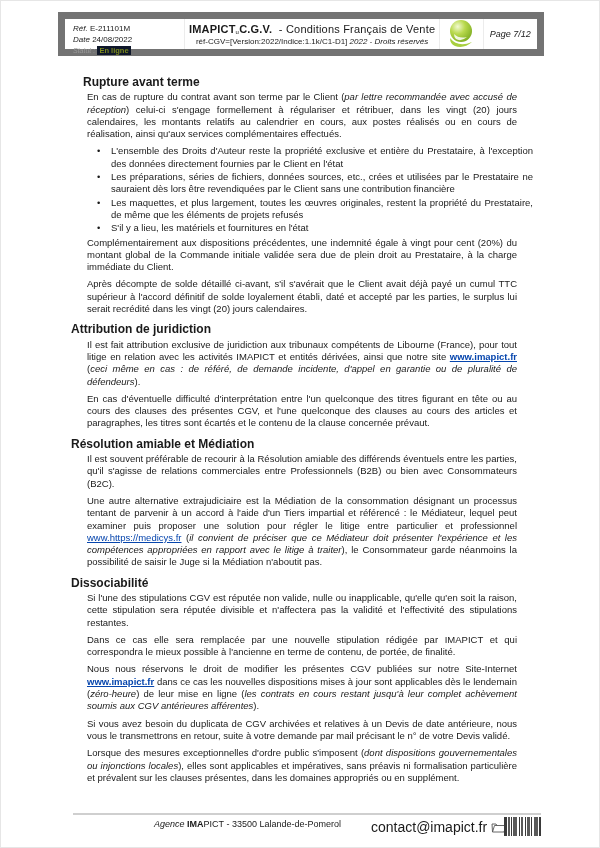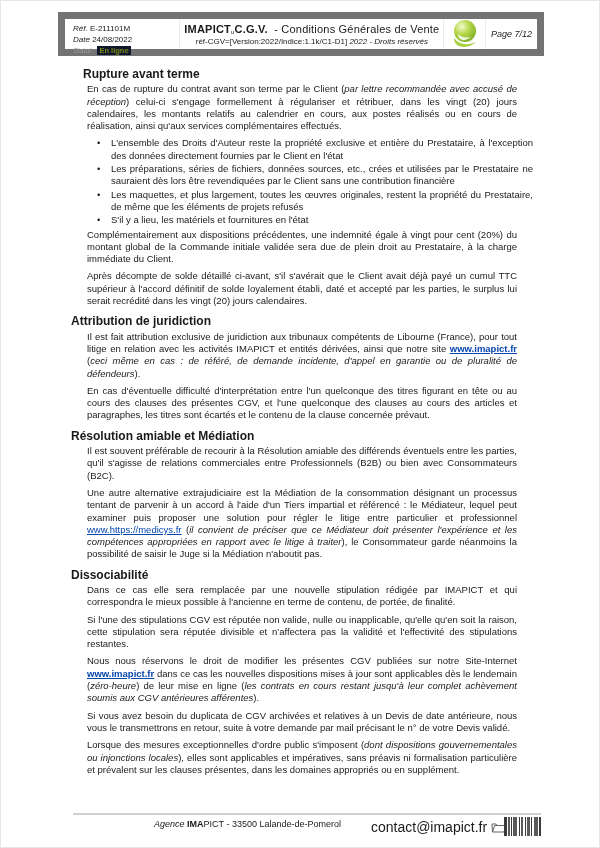--- a/index.html
+++ b/index.html
@@ -28,21 +28,21 @@
   .hd-sub .it{font-style:italic;}
   .hd-logo{width:46px;display:flex;align-items:center;justify-content:center;}
   .hd-page{width:58px;border-left:1px solid #ececec;display:flex;align-items:center;
     justify-content:center;font-style:italic;font-size:9px;}
   
   .doc-body{
     position:absolute;left:70px;top:63px;width:462px;
     font-size:9.5px;line-height:12.3px;text-align:justify;
   }
   .sec-heading{font-size:12px;font-weight:bold;margin:8px 0 3px;text-align:left;}
-  .sec-heading.first{margin-top:4px;padding-left:12px;}
+  .sec-heading.first{margin-top:12px;padding-left:12px;}
   p.para{margin:0 16px 5px;}
   .blist{margin:0 0 2px;}
   .b-row{display:flex;margin:0 0 1px;}
   .b-marker{width:14px;margin-left:26px;flex:none;text-align:left;}
   .b-text{flex:1;text-align:justify;}
   .it{font-style:italic;}
   a.lnk{color:#0645ad;text-decoration:underline;cursor:pointer;}
   a.lnk.b{font-weight:bold;}
   
   .footer-line{position:absolute;left:72px;top:812px;width:468px;height:2px;background:#cfcfcf;}
@@ -59,21 +59,21 @@
 <div class="page">
 
   <div class="header-box">
     <div class="hd-left">
       <div><span class="lbl">Réf.</span> <span>E-211101M</span></div>
       <div><span class="lbl">Date</span> <span>24/08/2022</span></div>
       <div><span class="hd-statut-lbl">Statut :</span> <span class="hd-statut-val">En ligne</span></div>
     </div>
     <div class="hd-center">
       <div class="hd-title">
-        <span class="b">IMAPICT</span><span class="glyph">u</span><span class="b">C.G.V.</span>&nbsp;&nbsp;<span>- Conditions Générales de Vente</span>
+        <span class="b">IMAPICT</span><span class="glyph">u</span><span class="b">C.G.V.</span>&nbsp;&nbsp;<span>- Conditions Français de Vente</span>
       </div>
       <div class="hd-sub">
         <span>réf-CGV=[Version:2022/Indice:1.1k/C1-D1]</span> <span class="it">2022 - Droits réservés</span>
       </div>
     </div>
     <div class="hd-logo">
       <svg width="30" height="32" viewBox="0 0 30 32">
         <defs>
           <radialGradient id="gl" cx="35%" cy="30%" r="75%">
             <stop offset="0%" stop-color="#f2fad2"></stop>
@@ -114,22 +114,22 @@
       </div>
       <p class="para"><span>Complémentairement aux dispositions précédentes, une indemnité égale à  vingt pour cent (20%) du montant global de la Commande initiale validée sera due de plein droit au Prestataire, à la charge immédiate du Client.</span></p>
       <p class="para"><span>Après décompte de solde détaillé ci-avant, s'il s'avérait que le Client avait déjà payé un cumul TTC supérieur à l'accord définitif de solde loyalement établi, daté et accepté par les parties, le surplus lui serait recrédité dans les vingt (20) jours calendaires.</span></p>
       <div class="sec-heading">Attribution de juridiction</div>
       <p class="para"><span>Il est fait attribution exclusive de juridiction aux tribunaux compétents de Libourne (France), pour tout litige en relation avec les activités IMAPICT et entités dérivées, ainsi que notre site </span><a class="lnk b" href="#">www.imapict.fr</a><span> (</span><span class="it">ceci même en cas : de référé, de demande incidente, d'appel en garantie ou de pluralité de défendeurs</span><span>).</span></p>
       <p class="para"><span>En cas d'éventuelle difficulté d'interprétation entre l'un quelconque des titres figurant en tête ou au cours des clauses des présentes CGV, et l'une quelconque des clauses au cours des articles et paragraphes, les titres sont écartés et le contenu de la clause concernée prévaut.</span></p>
       <div class="sec-heading">Résolution amiable et Médiation</div>
       <p class="para"><span>Il est souvent préférable de recourir à la Résolution amiable des différends éventuels entre les parties, qu'il s'agisse de relations commerciales entre Professionnels (B2B) ou bien avec Consommateurs (B2C).</span></p>
       <p class="para"><span>Une autre alternative extrajudiciaire est la Médiation de la consommation désignant un processus tentant de parvenir à un accord à l'aide d'un Tiers impartial et référencé : le Médiateur, lequel peut examiner puis proposer une solution pour régler le litige entre particulier et professionnel </span><a class="lnk" href="#">www.https://medicys.fr</a><span> (</span><span class="it">il convient de préciser que ce Médiateur doit présenter l'expérience et les compétences appropriées en rapport avec le litige à traiter</span><span>), le Consommateur garde néanmoins la possibilité de saisir le Juge si la Médiation n'aboutit pas.</span></p>
       <div class="sec-heading">Dissociabilité</div>
+      <p class="para"><span>Si l'une des stipulations CGV est réputée non valide, nulle ou inapplicable, qu'elle qu'en soit la raison, cette stipulation sera  réputée divisible et n'affectera pas la validité et l'effectivité des stipulations restantes.</span></p>
       <p class="para"><span>Dans ce cas elle sera remplacée par une nouvelle stipulation rédigée par IMAPICT et qui correspondra le mieux possible à l'ancienne en terme de contenu, de portée, de finalité.</span></p>
-      <p class="para"><span>Si l'une des stipulations CGV est réputée non valide, nulle ou inapplicable, qu'elle qu'en soit la raison, cette stipulation sera  réputée divisible et n'affectera pas la validité et l'effectivité des stipulations restantes.</span></p>
       <p class="para"><span>Nous nous réservons le droit de modifier les présentes CGV publiées sur notre Site-Internet </span><a class="lnk b" href="#">www.imapict.fr</a><span> dans ce cas les nouvelles dispositions mises à jour sont applicables dès le lendemain (</span><span class="it">zéro-heure</span><span>) de leur mise en ligne (</span><span class="it">les contrats en cours restant jusqu'à leur complet achèvement soumis aux CGV antérieures afférentes</span><span>).</span></p>
       <p class="para"><span>Si vous avez besoin du duplicata de CGV archivées et relatives à un Devis de date antérieure, nous vous le transmettrons en retour, suite à votre demande par mail précisant le n° de votre Devis validé.</span></p>
       <p class="para"><span>Lorsque des mesures exceptionnelles d'ordre public s'imposent (</span><span class="it">dont dispositions gouvernementales ou injonctions locales</span><span>), elles sont applicables et impératives, sans préavis ni formalisation particulière et prévalent sur les clauses présentes, dans les domaines appropriés ou en supplément.</span></p>
     </div>
 
   <div class="footer-line"></div>
   <div class="footer-agency">
     <span class="it">Agence</span>
     <span><span class="b">IMA</span><span>PICT</span><span> - 33500 Lalande-de-Pomerol</span></span>
   </div>

